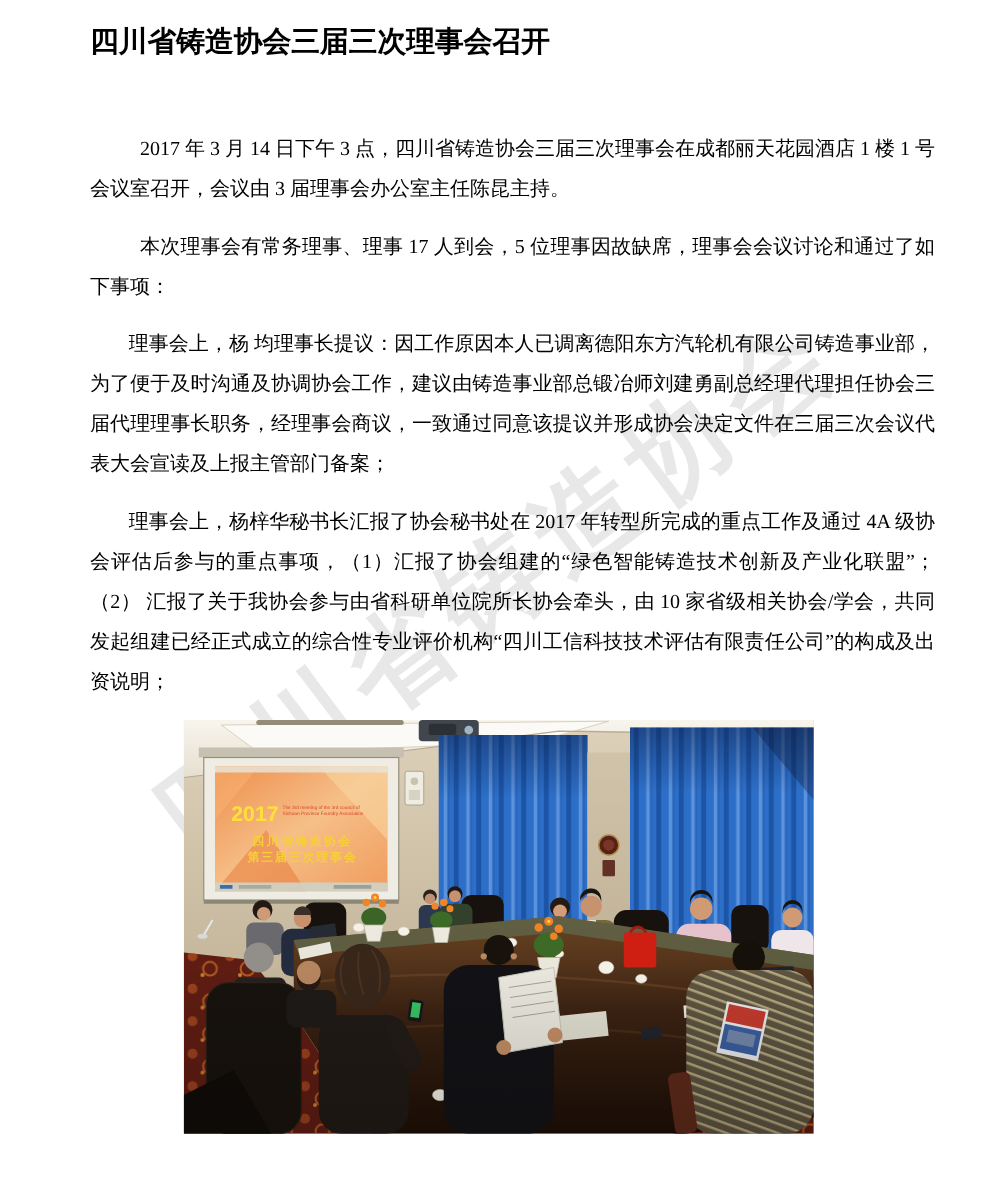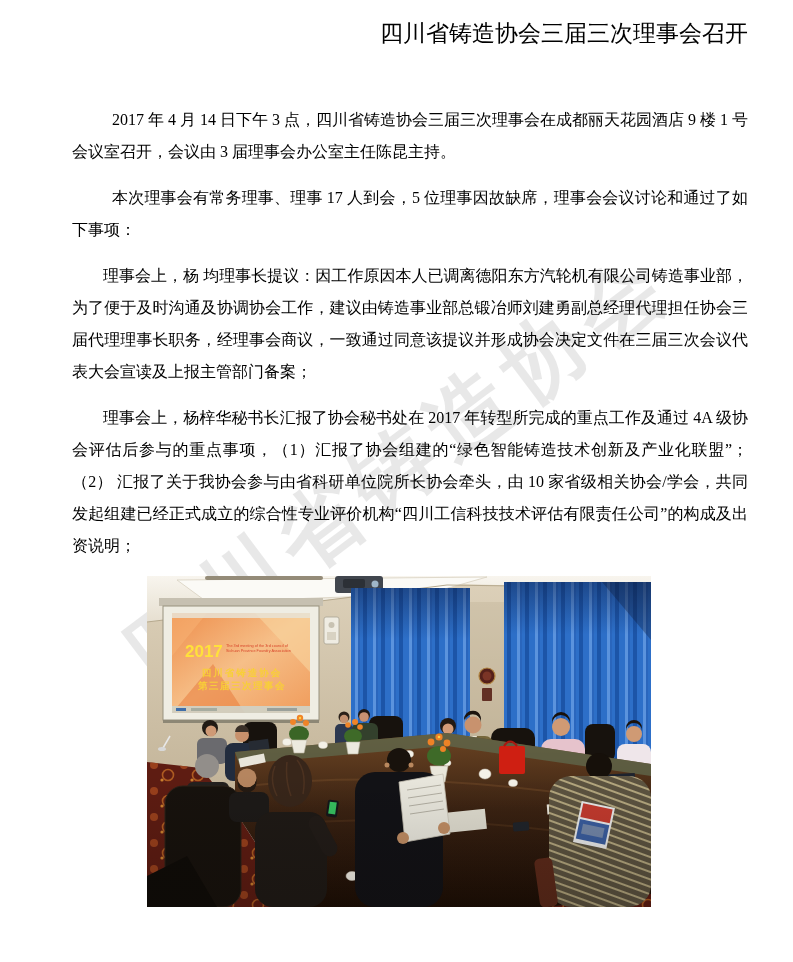--- a/index.html
+++ b/index.html
@@ -22,22 +22,22 @@
     color:rgba(0,0,0,0.09);
     white-space:nowrap;
     z-index:0;
     pointer-events:none;
   }
   .content{
     position:relative;z-index:1;
     padding:20px 45px 0 72px;
   }
   .title{
-    font-size:23px;font-weight:400;
-    text-align:right;
+    font-size:23px;font-weight:700;
+    text-align:left;
     line-height:28px;
     margin:0 0 56px 0;
   }
   .content p{
     font-size:16px;
     line-height:32px;
     margin:0 0 14px 0;
     text-align:justify;
   }
   .ind-a{text-indent:40px;}
@@ -52,21 +52,21 @@
 </style>
 </head>
 <body>
 
 <div class="page">
 
   <div class="watermark">四川省铸造协会</div>
 
   <div class="content">
     <h1 class="title">四川省铸造协会三届三次理事会召开</h1>
-    <p class="ind-a">2017 年 4 月 14 日下午 3 点，四川省铸造协会三届三次理事会在成都丽天花园酒店 9 楼 1 号会议室召开，会议由 3 届理事会办公室主任陈昆主持。</p>
+    <p class="ind-a">2017 年 3 月 14 日下午 3 点，四川省铸造协会三届三次理事会在成都丽天花园酒店 1 楼 1 号会议室召开，会议由 3 届理事会办公室主任陈昆主持。</p>
     <p class="ind-a">本次理事会有常务理事、理事 17 人到会，5 位理事因故缺席，理事会会议讨论和通过了如下事项：</p>
     <p class="ind-b">理事会上，杨 均理事长提议：因工作原因本人已调离德阳东方汽轮机有限公司铸造事业部，为了便于及时沟通及协调协会工作，建议由铸造事业部总锻冶师刘建勇副总经理代理担任协会三届代理理事长职务，经理事会商议，一致通过同意该提议并形成协会决定文件在三届三次会议代表大会宣读及上报主管部门备案；</p>
     <p class="ind-b">理事会上，杨梓华秘书长汇报了协会秘书处在 2017 年转型所完成的重点工作及通过 4A 级协会评估后参与的重点事项，（1）汇报了协会组建的“绿色智能铸造技术创新及产业化联盟”；（2） 汇报了关于我协会参与由省科研单位院所长协会牵头，由 10 家省级相关协会/学会，共同发起组建已经正式成立的综合性专业评价机构“四川工信科技技术评估有限责任公司”的构成及出资说明；</p>
 
     <figure class="photo" style="margin-top:3px;margin-bottom:0;">
       <svg width="504" height="331" viewBox="0 0 504 331">
         <defs>
           <linearGradient id="wallG" x1="0" y1="0" x2="0" y2="1">
             <stop offset="0" stop-color="#ddd1ba"></stop>
               <stop offset="1" stop-color="#bfb094"></stop>

